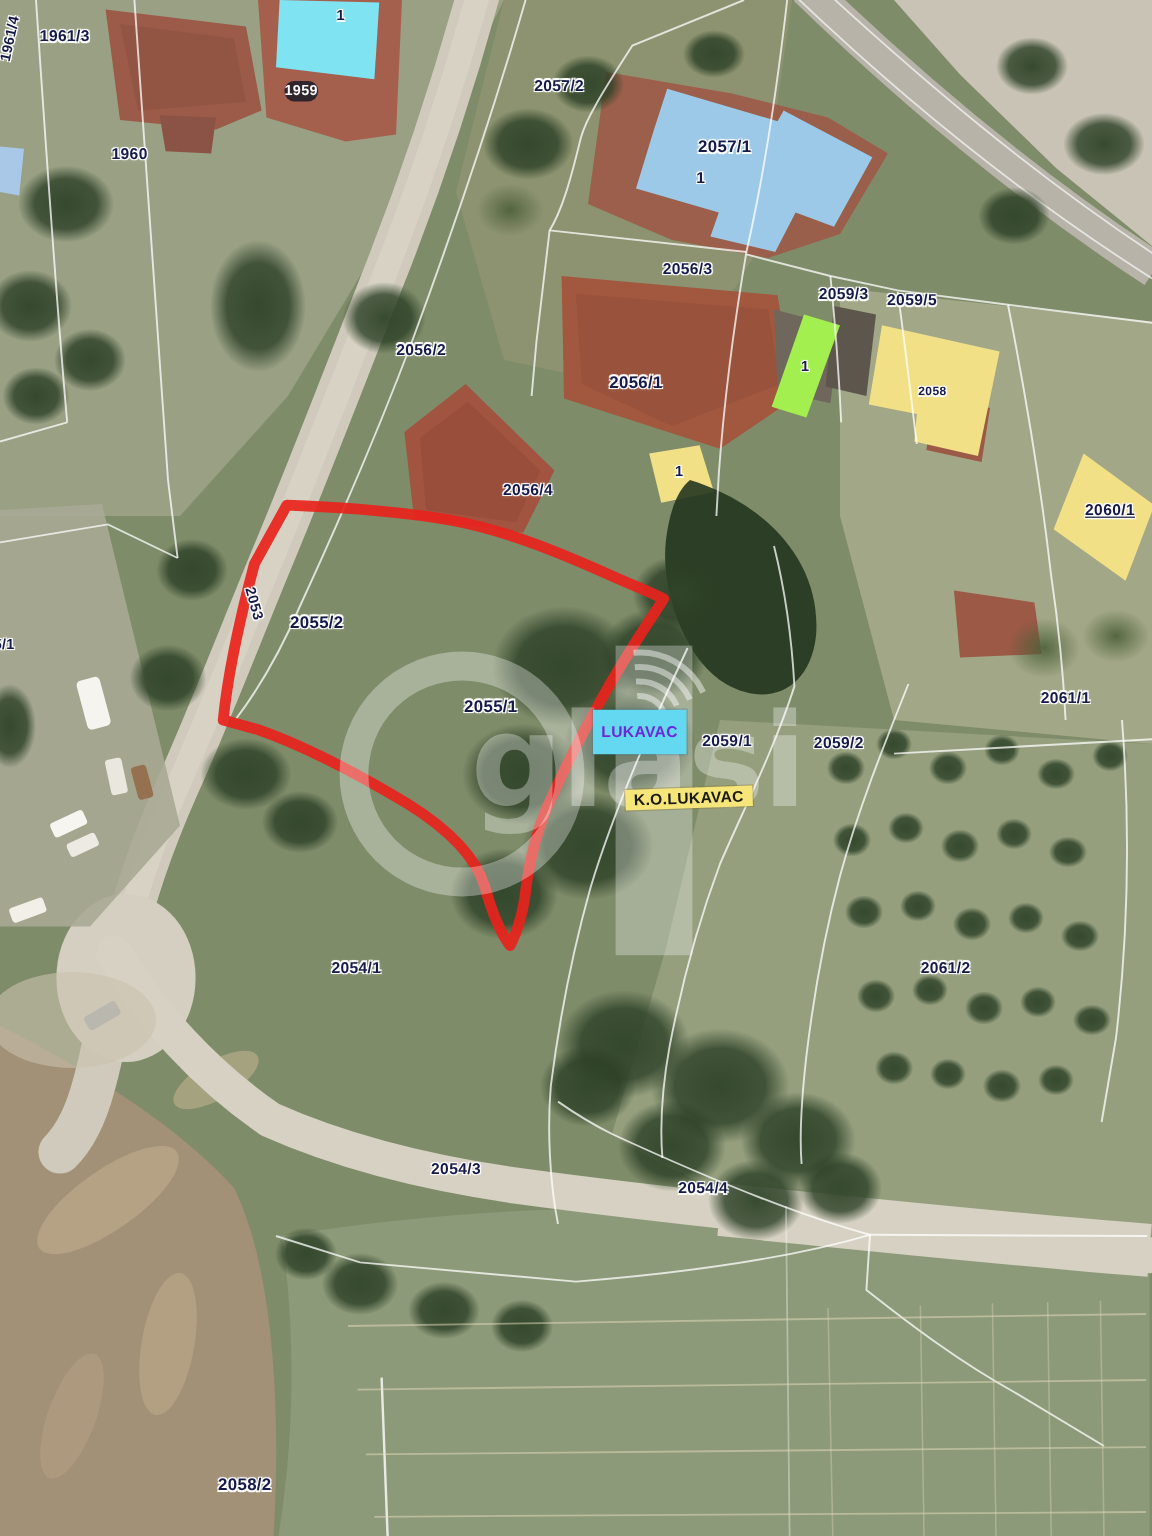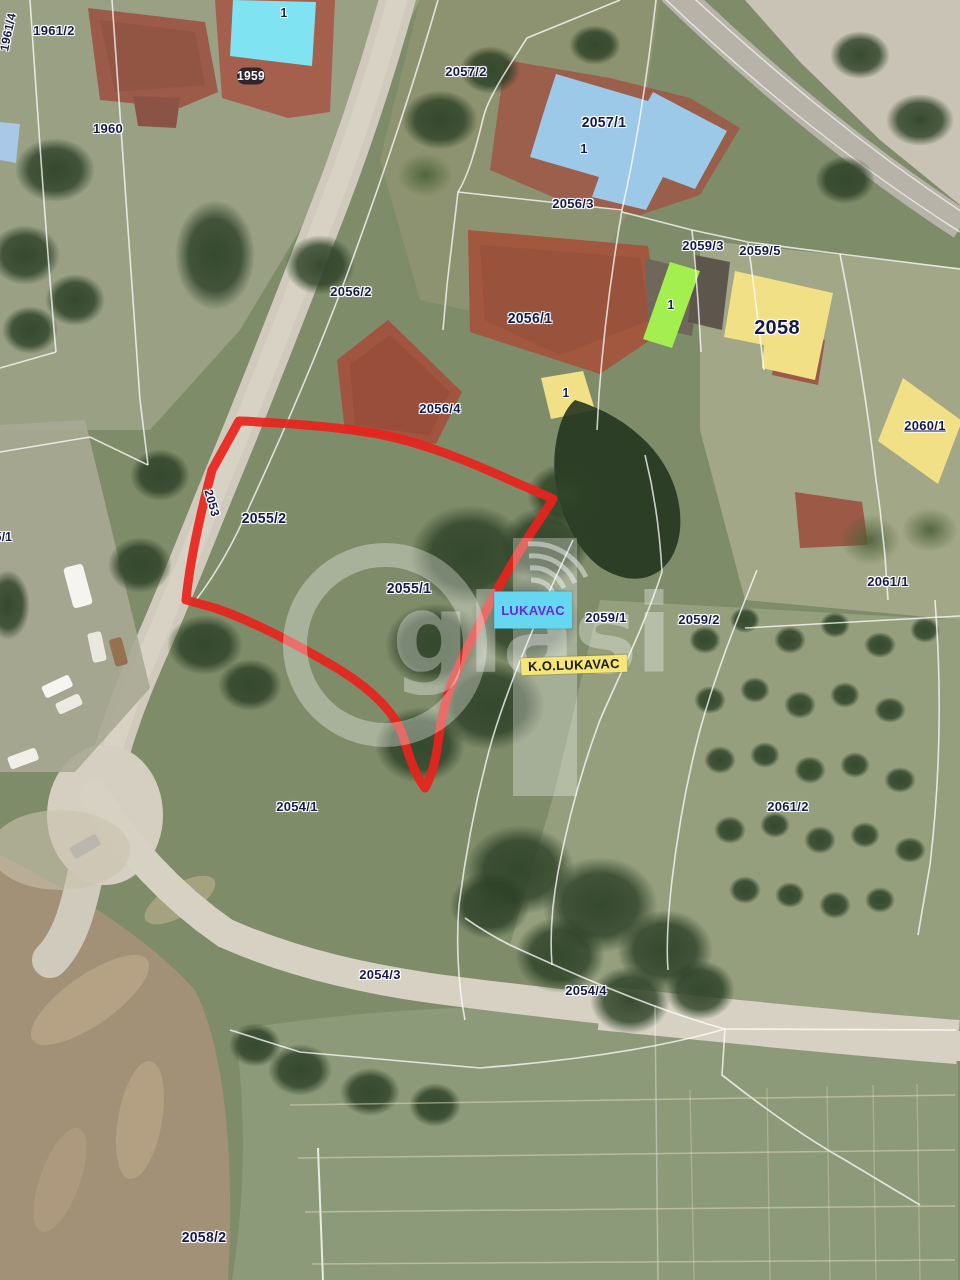--- a/index.html
+++ b/index.html
@@ -215,33 +215,33 @@
       <path d="M 531 580 A 22 22 0 0 1 553 593"></path>
       <path d="M 530 568 A 34 34 0 0 1 564 588"></path>
       <path d="M 529 556 A 46 46 0 0 1 575 583"></path>
       <path d="M 528 544 A 58 58 0 0 1 586 577"></path>
     </g>
   </g>
 </svg>
 
 <div id="labels">
       <div class="plabel" style="left: 8px; top: 32px; font-size: 12px; transform: translate(-50%, -50%) rotate(-78deg);">1961/4</div>
-      <div class="plabel" style="left: 54px; top: 30px; transform: translate(-50%, -50%);">1961/2</div>
+      <div class="plabel" style="left: 54px; top: 30px; transform: translate(-50%, -50%);">1961/3</div>
       <div class="plabel" style="left: 108px; top: 128px; transform: translate(-50%, -50%);">1960</div>
       <div class="plabel" style="left: 466px; top: 71px; transform: translate(-50%, -50%);">2057/2</div>
       <div class="plabel" style="left: 604px; top: 122px; font-size: 14px; transform: translate(-50%, -50%);">2057/1</div>
       <div class="plabel" style="left: 284px; top: 13px; font-size: 12px; transform: translate(-50%, -50%);">1</div>
       <div class="plabel" style="left: 584px; top: 148px; font-size: 13px; transform: translate(-50%, -50%);">1</div>
-      <div class="plabel" style="left: 573px; top: 203px; transform: translate(-50%, -50%);">2056/3</div>
+      <div class="plabel" style="left: 573px; top: 224px; transform: translate(-50%, -50%);">2056/3</div>
       <div class="plabel" style="left: 703px; top: 245px; transform: translate(-50%, -50%);">2059/3</div>
       <div class="plabel" style="left: 760px; top: 250px; transform: translate(-50%, -50%);">2059/5</div>
       <div class="plabel" style="left: 351px; top: 291px; transform: translate(-50%, -50%);">2056/2</div>
       <div class="plabel" style="left: 530px; top: 318px; font-size: 14px; transform: translate(-50%, -50%);">2056/1</div>
       <div class="plabel" style="left: 671px; top: 305px; font-size: 12px; transform: translate(-50%, -50%);">1</div>
-      <div class="plabel" style="left: 777px; top: 327px; font-size: 20px; transform: translate(-50%, -50%);">2058</div>
+      <div class="plabel" style="left: 777px; top: 327px; font-size: 10px; transform: translate(-50%, -50%);">2058</div>
       <div class="plabel" style="left: 925px; top: 425px; transform: translate(-50%, -50%); text-decoration: underline;">2060/1</div>
       <div class="plabel" style="left: 440px; top: 408px; transform: translate(-50%, -50%);">2056/4</div>
       <div class="plabel" style="left: 566px; top: 393px; font-size: 12px; transform: translate(-50%, -50%);">1</div>
       <div class="plabel" style="left: 264px; top: 518px; font-size: 14px; transform: translate(-50%, -50%);">2055/2</div>
       <div class="plabel" style="left: 212px; top: 503px; font-size: 12px; transform: translate(-50%, -50%) rotate(74deg);">2053</div>
       <div class="plabel" style="left: 0px; top: 537px; font-size: 12px; transform: translate(-50%, -50%);">05/1</div>
       <div class="plabel" style="left: 409px; top: 588px; font-size: 14px; transform: translate(-50%, -50%);">2055/1</div>
       <div class="plabel" style="left: 606px; top: 617px; transform: translate(-50%, -50%);">2059/1</div>
       <div class="plabel" style="left: 699px; top: 619px; transform: translate(-50%, -50%);">2059/2</div>
       <div class="plabel" style="left: 888px; top: 581px; transform: translate(-50%, -50%);">2061/1</div>

